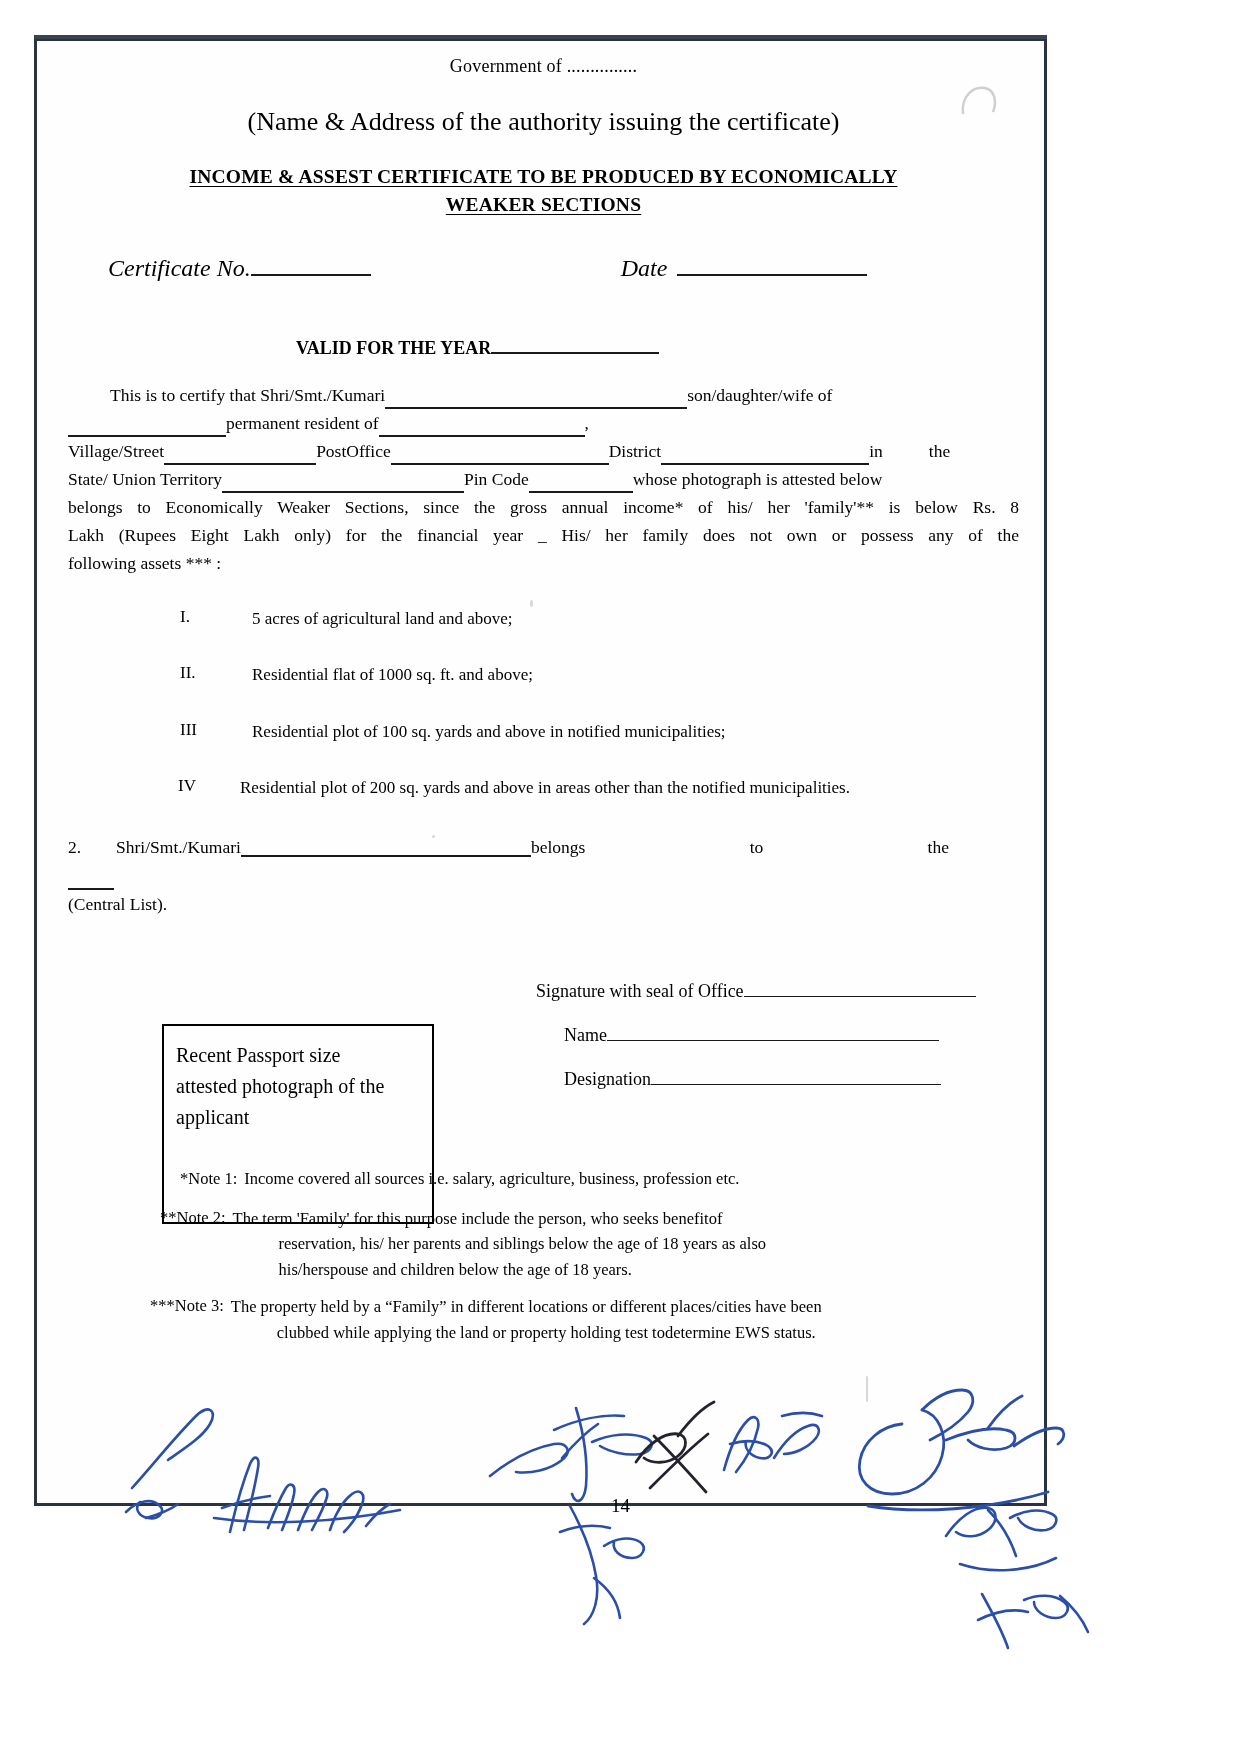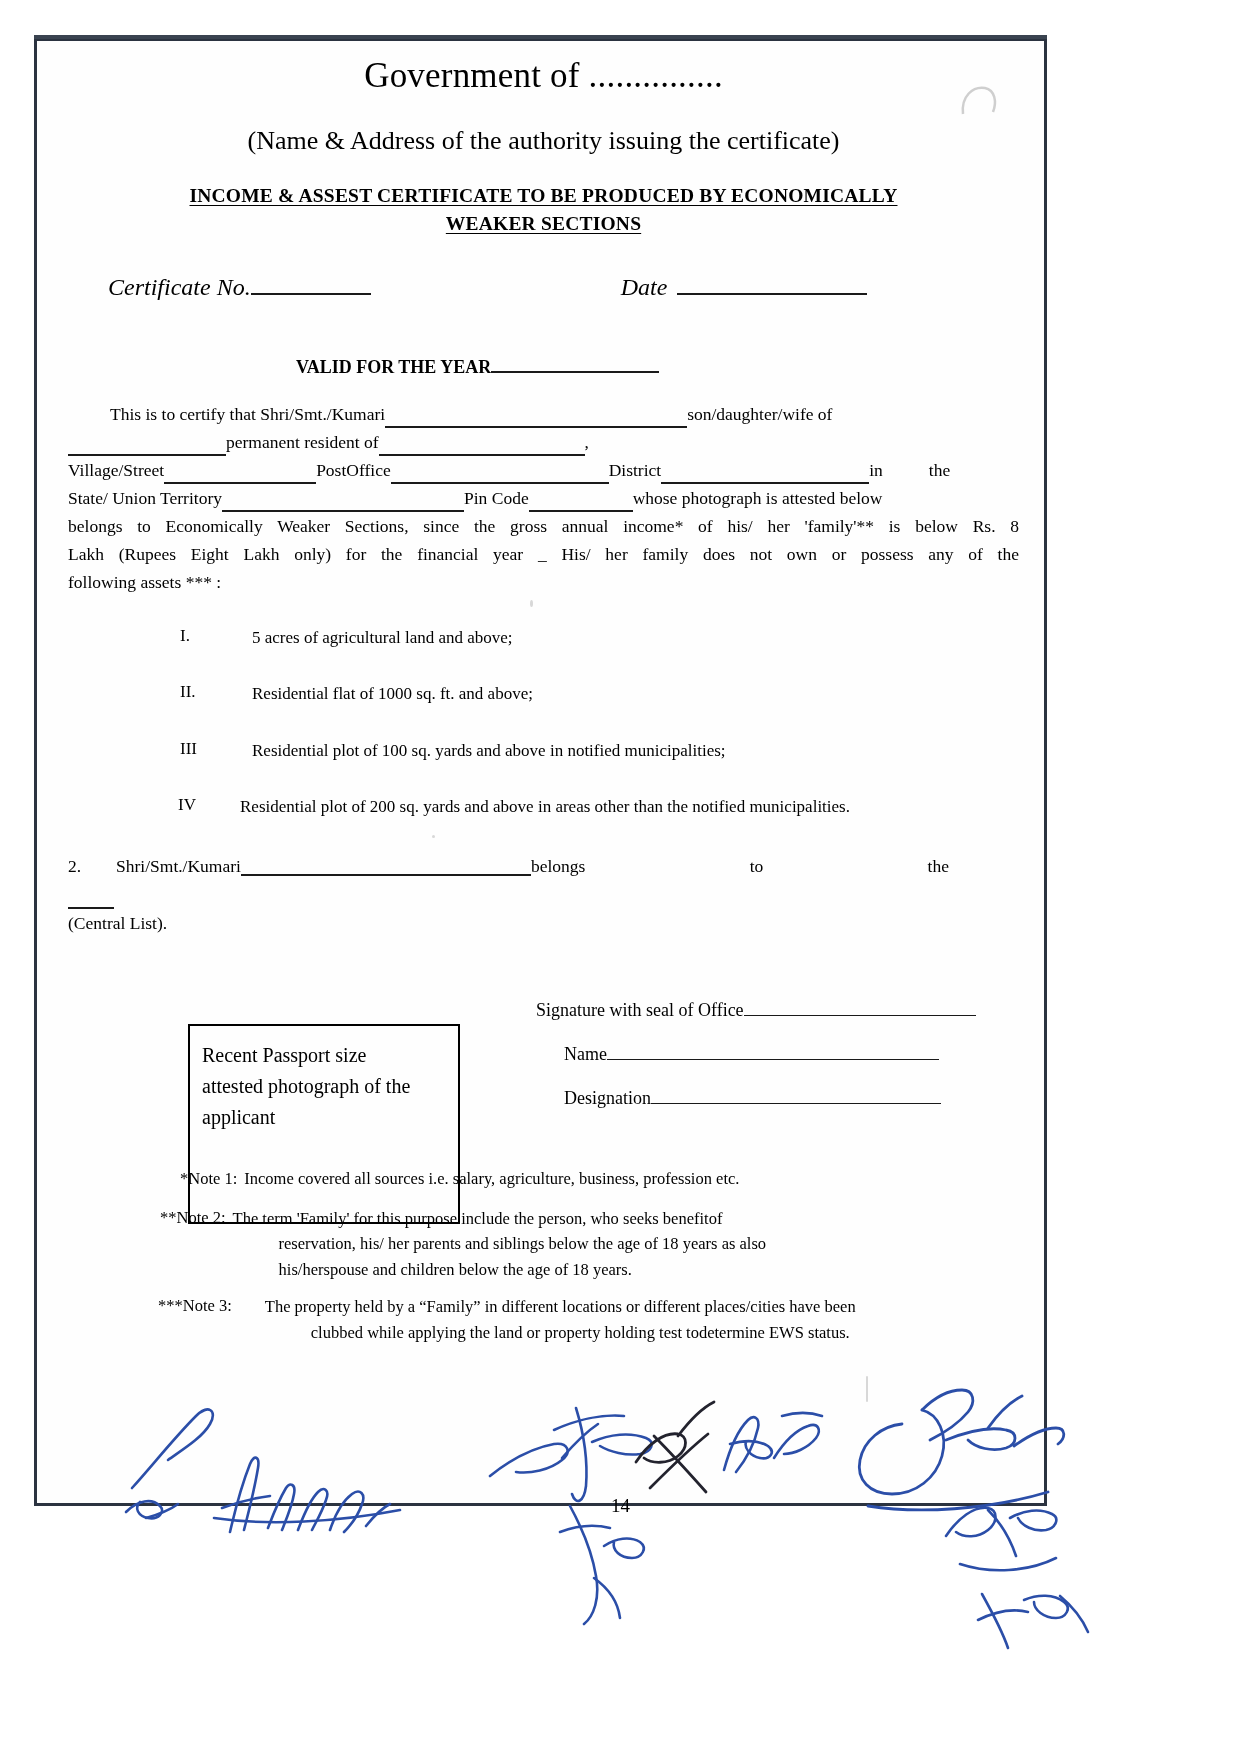--- a/index.html
+++ b/index.html
@@ -41,21 +41,21 @@
     top: 38px;
     width: 1013px;
     height: 1468px;
     box-sizing: border-box;
     padding: 8px 28px 0 34px;
   }
 
   
   .gov-line {
     text-align: center;
-    font-size: 35px;
+    font-size: 18px;
     letter-spacing: .2px;
     margin-top: 10px;
   }
   .auth-line {
     text-align: center;
     font-size: 26px;
     margin-top: 30px;
   }
   .doc-title {
     text-align: center;
@@ -137,21 +137,21 @@
   .sig-block { margin-top: 60px; font-size: 18px; }
   .sig-row { display: flex; align-items: baseline; margin-bottom: 20px; }
   .sig-row .lbl { white-space: nowrap; }
   .sig-row.r1 { padding-left: 468px; }
   .sig-row.r2 { padding-left: 496px; }
   .sig-row.r3 { padding-left: 496px; }
 
   
   .photo-box {
     position: absolute;
-    left: 154px;
+    left: 128px;
     top: 986px;
     width: 272px;
     height: 200px;
     border: 2px solid #000;
     box-sizing: border-box;
     padding: 14px 12px;
     font-size: 20px;
     line-height: 1.55;
   }
 
@@ -307,21 +307,21 @@
 
     <div class="note n2" style="margin-left:18px;">
       <span class="tag">**Note 2:</span>
       <span class="txt" style="padding-left:7px;">
         <span class="hang0">The term 'Family' for this purpose include the person, who seeks benefitof</span>
         <span class="hang">reservation, his/ her parents and siblings below the age of 18 years as also</span>
         <span class="hang">his/herspouse and children below the age of 18 years.</span>
       </span>
     </div>
 
-    <div class="note n3" style="margin-left:16px;gap:26px;">
+    <div class="note n3" style="margin-left:8px;">
       <span class="tag">***Note 3:</span>
       <span class="txt" style="padding-left:7px;">
         <span class="hang0">The property held by a “Family” in different locations or different    places/cities have been</span>
         <span class="hang">clubbed while applying the land or property holding test todetermine EWS status.</span>
       </span>
     </div>
   </div>
 
 </div>
 

